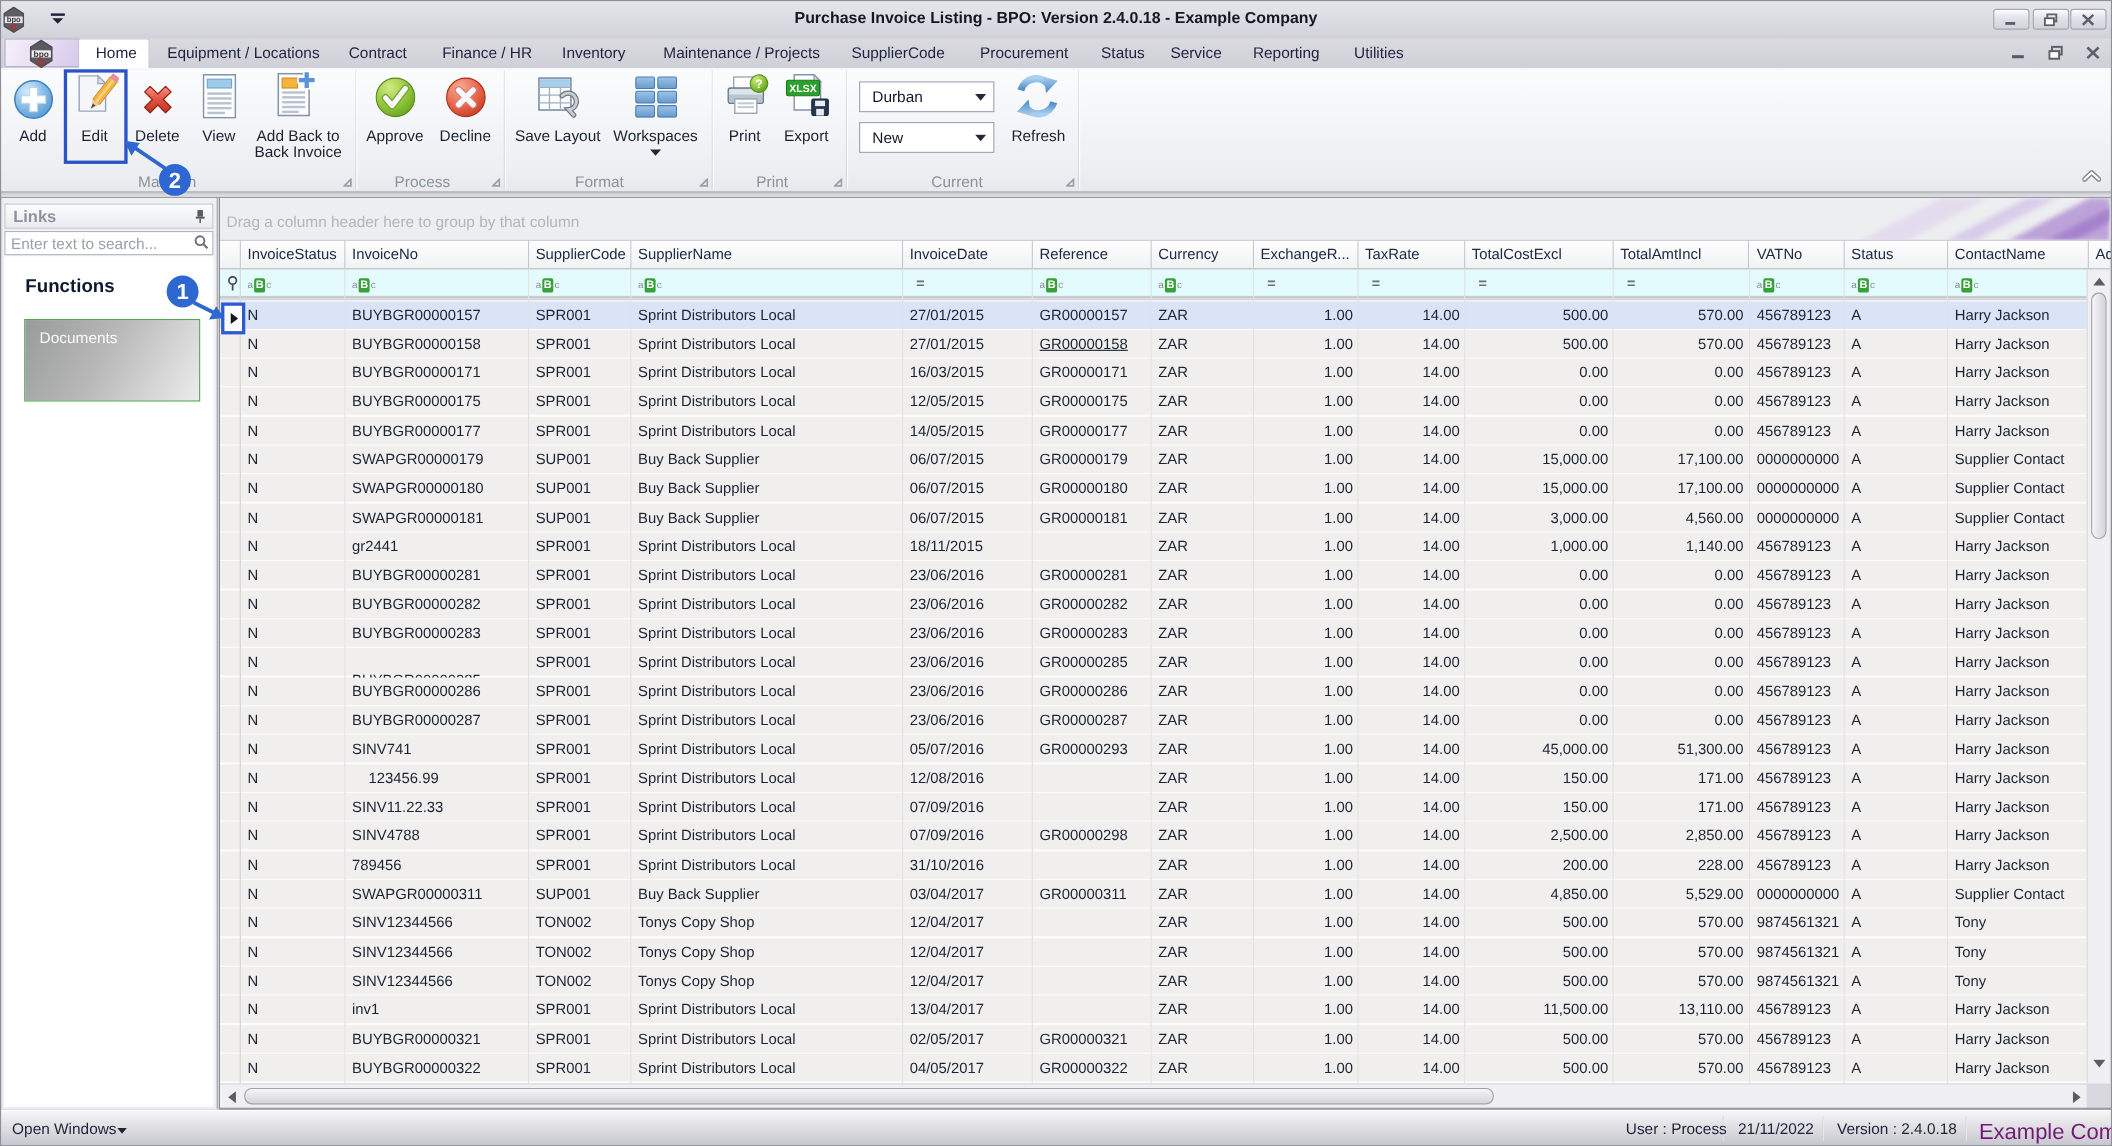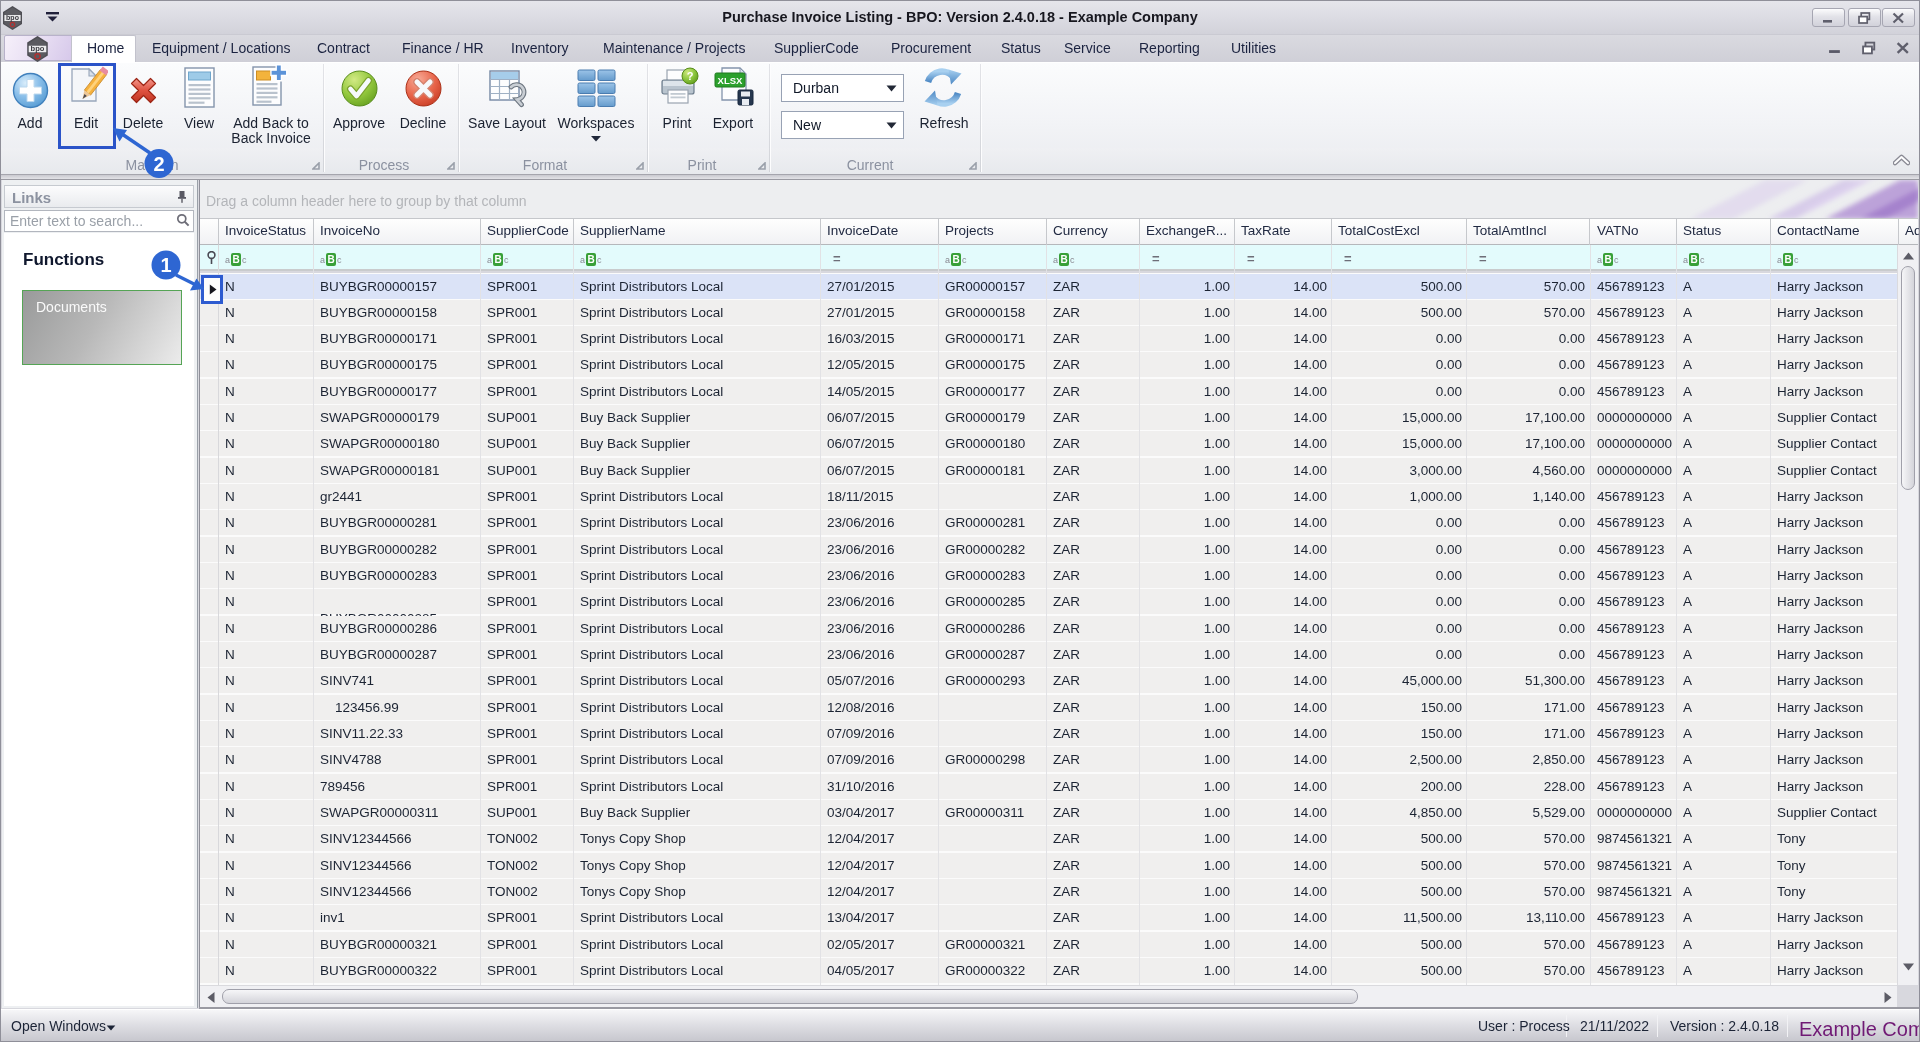--- a/index.html
+++ b/index.html
@@ -316,21 +316,21 @@
 <div class="abs hdrtxt" style="left:225px;top:223px;white-space:nowrap;">InvoiceStatus</div>
 <div class="abs" style="left:314px;top:219px;width:167px;height:26px;border-right:1px solid #c6c8cc;"></div>
 <div class="abs hdrtxt" style="left:320px;top:223px;white-space:nowrap;">InvoiceNo</div>
 <div class="abs" style="left:481px;top:219px;width:93px;height:26px;border-right:1px solid #c6c8cc;"></div>
 <div class="abs hdrtxt" style="left:487px;top:223px;white-space:nowrap;">SupplierCode</div>
 <div class="abs" style="left:574px;top:219px;width:247px;height:26px;border-right:1px solid #c6c8cc;"></div>
 <div class="abs hdrtxt" style="left:580px;top:223px;white-space:nowrap;">SupplierName</div>
 <div class="abs" style="left:821px;top:219px;width:118px;height:26px;border-right:1px solid #c6c8cc;"></div>
 <div class="abs hdrtxt" style="left:827px;top:223px;white-space:nowrap;">InvoiceDate</div>
 <div class="abs" style="left:939px;top:219px;width:108px;height:26px;border-right:1px solid #c6c8cc;"></div>
-<div class="abs hdrtxt" style="left:945px;top:223px;white-space:nowrap;">Projects</div>
+<div class="abs hdrtxt" style="left:945px;top:223px;white-space:nowrap;">Reference</div>
 <div class="abs" style="left:1047px;top:219px;width:93px;height:26px;border-right:1px solid #c6c8cc;"></div>
 <div class="abs hdrtxt" style="left:1053px;top:223px;white-space:nowrap;">Currency</div>
 <div class="abs" style="left:1140px;top:219px;width:95px;height:26px;border-right:1px solid #c6c8cc;"></div>
 <div class="abs hdrtxt" style="left:1146px;top:223px;white-space:nowrap;">ExchangeR...</div>
 <div class="abs" style="left:1235px;top:219px;width:97px;height:26px;border-right:1px solid #c6c8cc;"></div>
 <div class="abs hdrtxt" style="left:1241px;top:223px;white-space:nowrap;">TaxRate</div>
 <div class="abs" style="left:1332px;top:219px;width:135px;height:26px;border-right:1px solid #c6c8cc;"></div>
 <div class="abs hdrtxt" style="left:1338px;top:223px;white-space:nowrap;">TotalCostExcl</div>
 <div class="abs" style="left:1467px;top:219px;width:123px;height:26px;border-right:1px solid #c6c8cc;"></div>
 <div class="abs hdrtxt" style="left:1473px;top:223px;white-space:nowrap;">TotalAmtIncl</div>
@@ -376,21 +376,21 @@
     <span class="abs celltxt" style="left:1397px;top:0;width:78px;line-height:25.3px;">456789123</span>
     <span class="abs celltxt" style="left:1483px;top:0;width:86px;line-height:25.3px;">A</span>
     <span class="abs celltxt" style="left:1577px;top:0;width:118px;line-height:25.3px;">Harry Jackson</span>
   </div>
 <div class="abs" style="left:200px;top:300px;width:1697px;height:25px;background:#f0efee;">
     <span class="abs celltxt" style="left:25px;top:0;width:87px;line-height:25.3px;">N</span>
     <span class="abs celltxt" style="left:120px;top:0;width:159px;line-height:25.3px;">BUYBGR00000158</span>
     <span class="abs celltxt" style="left:287px;top:0;width:85px;line-height:25.3px;">SPR001</span>
     <span class="abs celltxt" style="left:380px;top:0;width:239px;line-height:25.3px;">Sprint Distributors Local</span>
     <span class="abs celltxt" style="left:627px;top:0;width:110px;line-height:25.3px;">27/01/2015</span>
-    <span class="abs celltxt" style="left:745px;top:0;width:100px;line-height:25.3px;">GR00000158</span>
+    <span class="abs celltxt" style="left:745px;top:0;width:100px;line-height:25.3px;text-decoration:underline;">GR00000158</span>
     <span class="abs celltxt" style="left:853px;top:0;width:85px;line-height:25.3px;">ZAR</span>
     <span class="abs celltxt" style="left:940px;top:0;width:90px;line-height:25.3px;text-align:right;">1.00</span>
     <span class="abs celltxt" style="left:1035px;top:0;width:92px;line-height:25.3px;text-align:right;">14.00</span>
     <span class="abs celltxt" style="left:1132px;top:0;width:130px;line-height:25.3px;text-align:right;">500.00</span>
     <span class="abs celltxt" style="left:1267px;top:0;width:118px;line-height:25.3px;text-align:right;">570.00</span>
     <span class="abs celltxt" style="left:1397px;top:0;width:78px;line-height:25.3px;">456789123</span>
     <span class="abs celltxt" style="left:1483px;top:0;width:86px;line-height:25.3px;">A</span>
     <span class="abs celltxt" style="left:1577px;top:0;width:118px;line-height:25.3px;">Harry Jackson</span>
   </div>
 <div class="abs" style="left:200px;top:326px;width:1697px;height:25px;background:#f0efee;">

